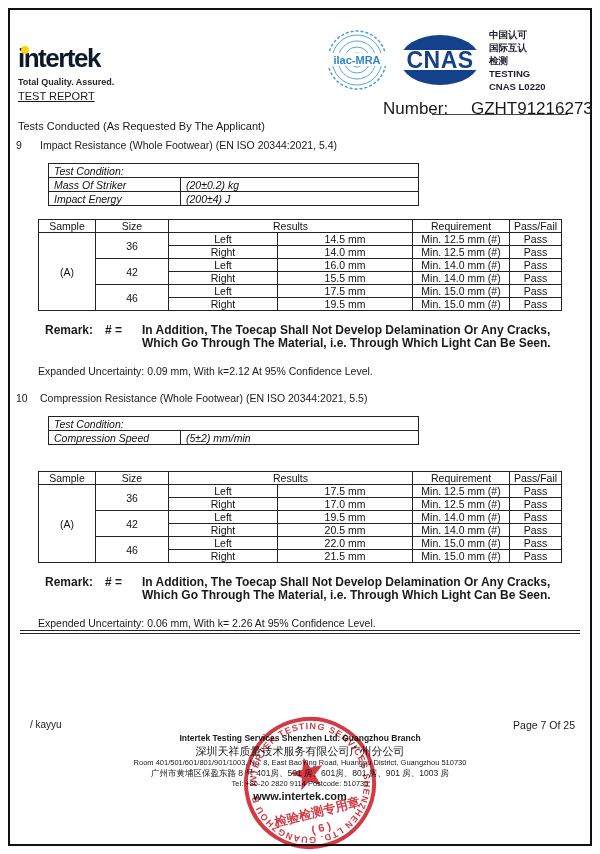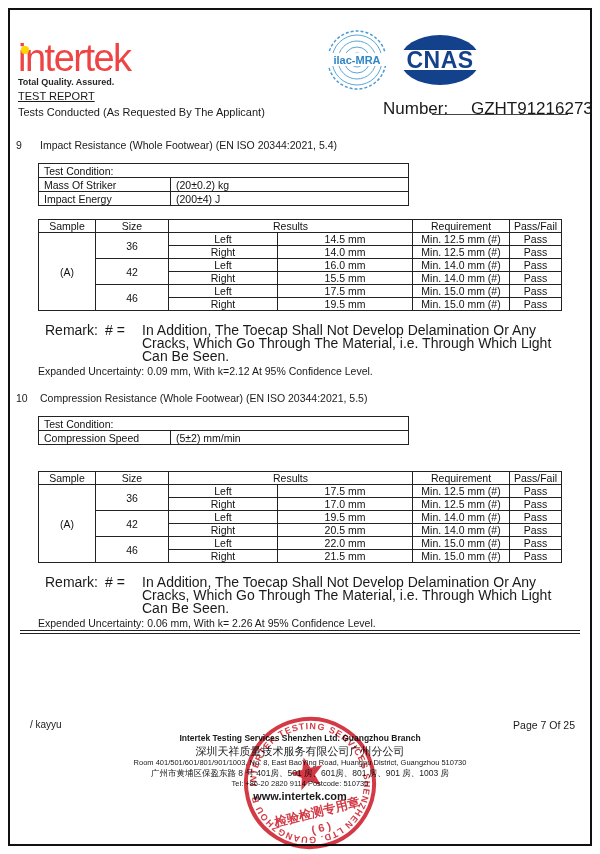--- a/index.html
+++ b/index.html
@@ -3,48 +3,48 @@
 <meta charset="utf-8">
 <style>
   * { margin:0; padding:0; box-sizing:border-box; }
   html,body { background:#fff; }
   body { font-family:"Liberation Sans","DejaVu Sans",sans-serif; color:#1a1a1a; }
   .page { position:relative; width:600px; height:854px; background:#fff; overflow:hidden; }
   .page-border { position:absolute; left:8px; top:8px; right:8px; bottom:8px; border:2px solid #111; pointer-events:none; }
 
   
   .logo-block { position:absolute; left:18px; top:40px; }
-  .logo-text { font-size:38px; font-weight:normal; letter-spacing:-1.5px; color:#ef4444; line-height:36px; position:relative; }
+  .logo-text { font-size:26px; font-weight:bold; letter-spacing:-1.5px; color:#0f172a; line-height:36px; position:relative; }
   .logo-dot { position:absolute; left:3px; top:6px; width:8px; height:8px; border-radius:50%; background:#ffd500; }
   .tagline { font-size:9px; font-weight:bold; color:#262626; margin-top:1px; }
   .report-title { font-size:11px; text-decoration:underline; margin-top:3px; }
-  .subtitle { font-size:11px; margin-top:4px; }
+  .subtitle { font-size:11px; margin-top:18px; }
 
   .cert-area { position:absolute; left:325px; top:20px; width:260px; height:80px; display:flex; align-items:center; }
   .cert-text { font-size:9.5px; font-weight:bold; color:#1c1c2e; line-height:13px; margin-left:6px; }
   .number-row { position:absolute; left:383px; top:99px; font-size:17px; }
   .number-label { display:inline-block; }
   .number-value { display:inline-block; margin-left:18px; }
   .number-underline { position:absolute; left:432px; top:114px; width:136px; border-bottom:1px solid #444; }
 
   
   .section-heading { position:absolute; display:flex; font-size:10.5px; }
   .section-no { width:24px; flex:0 0 24px; }
   .section-title { flex:1; }
 
   
   table { border-collapse:collapse; table-layout:fixed; font-size:10.5px; color:#111; }
   td, th { border:1px solid #222; padding:0 3px; height:13px; line-height:12px; font-weight:normal; overflow:hidden; white-space:nowrap; }
-  .cond-table { position:absolute; left:38px; width:370px; border:1.5px solid #111; }
+  .cond-table { position:absolute; left:48px; width:370px; border:1.5px solid #111;font-style:italic; }
   .cond-table td { height:14px; text-align:left; padding-left:5px; }
   .res-table { position:absolute; left:38px; width:523px; border:1.5px solid #111; }
   .res-table td, .res-table th { text-align:center; }
 
   
-  .remark { position:absolute; left:45px; display:flex; font-size:14px; line-height:13px; }
+  .remark { position:absolute; left:45px; display:flex; font-size:12px; line-height:13px;font-weight:bold; }
   .remark-label { flex:0 0 60px; }
   .remark-sym { flex:0 0 37px; }
   .remark-text { width:432px; }
   .uncertainty { position:absolute; left:38px; font-size:10.5px; }
 
   .double-rule { position:absolute; left:20px; width:560px; height:4px; border-top:1.6px solid #222; border-bottom:1.6px solid #222; }
 
   
   .footer-author { position:absolute; left:30px; top:719px; font-size:10px; }
   .footer-page { position:absolute; right:25px; top:719px; font-size:10.5px; }
@@ -82,20 +82,27 @@
       <circle cx="0" cy="0" r="13" fill="none" stroke="#5aa7d6" stroke-width="1"></circle>
       <circle cx="0" cy="0" r="7" fill="none" stroke="#5aa7d6" stroke-width="1"></circle>
       <rect x="-31" y="-7" width="62" height="13" fill="#ffffff"></rect>
       <text x="0" y="4" text-anchor="middle" font-size="11" font-weight="bold" fill="#2e86c6" font-family="Liberation Sans, sans-serif">ilac-MRA</text>
     </svg>
     <svg width="86" height="60" viewBox="-43 -30 86 60" style="margin-left:8px;">
       <ellipse cx="0" cy="0" rx="40" ry="25" fill="#14418c"></ellipse>
       <rect x="-43" y="-10" width="86" height="20" fill="#ffffff"></rect>
       <text x="0" y="8" text-anchor="middle" font-size="23" font-weight="bold" letter-spacing="0.5" fill="#14418c" font-family="Liberation Sans, sans-serif">CNAS</text>
     </svg>
+    <div class="cert-text">
+      <div>中国认可</div>
+      <div>国际互认</div>
+      <div>检测</div>
+      <div>TESTING</div>
+      <div>CNAS L0220</div>
+    </div>
   </div>
   <div class="number-row">
     <span class="number-label">Number:</span>
     <span class="number-value">GZHT91216273</span>
   </div>
   <div class="number-underline"></div>
 
   <div class="section-heading" style="left:16px; top:139px; width:560px;">
     <div class="section-no">9</div>
     <div class="section-title">Impact Resistance (Whole Footwear) (EN ISO 20344:2021, 5.4)</div>

